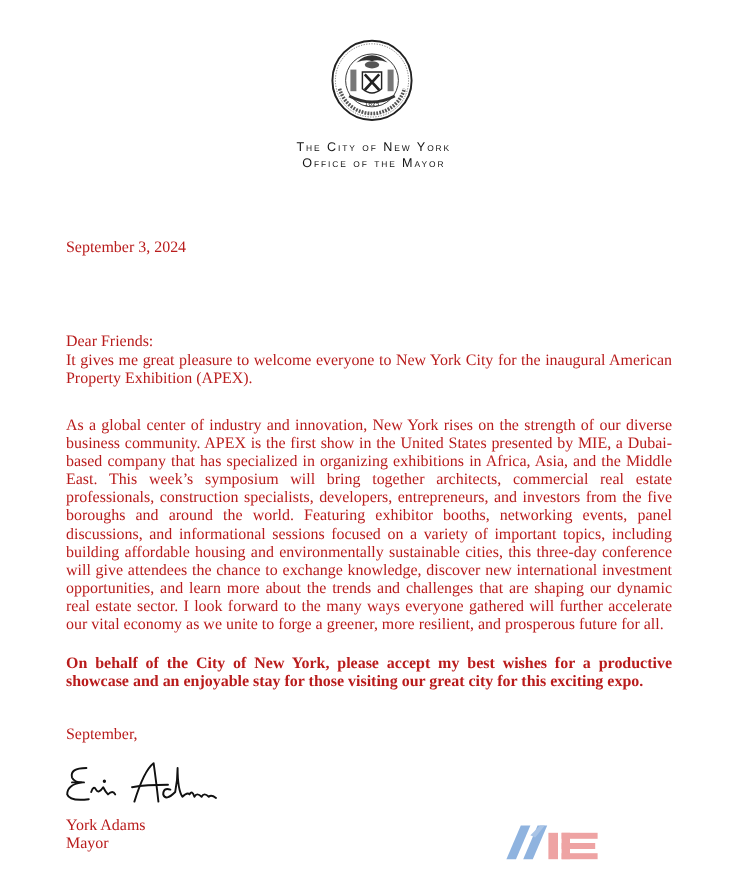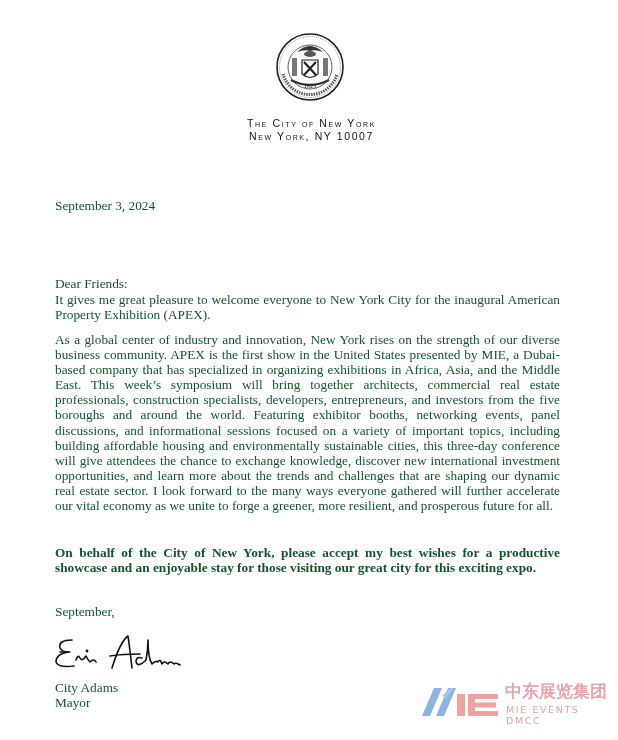--- a/index.html
+++ b/index.html
@@ -1,26 +1,26 @@
 <!DOCTYPE html>
 <html><head>
 <meta charset="utf-8">
 <style>
   html, body { margin:0; padding:0; background:#ffffff; }
   body { width:618px; height:740px; position:relative; overflow:hidden; color:#111; }
   .seal { position:absolute; left:275px; top:32px; width:70px; height:70px; }
   .letterhead { position:absolute; left:0; width:618px; top:117px; text-align:center;
     font-family:"Liberation Sans", sans-serif; font-size:10.5px; letter-spacing:1.6px; line-height:13px; color:#111; font-variant:small-caps; }
   .letterhead div { margin-left:5px; }
-  .serif { font-family:"Liberation Serif", serif; font-size:13.3px; color:#14532d; }
+  .serif { font-family:"Liberation Serif", serif; font-size:13.3px; color:#b91c1c; }
   .date { position:absolute; left:55px; top:198px; }
   .salutation { position:absolute; left:55px; top:276px; }
   .para { position:absolute; left:55px; width:505px; line-height:15.1px; text-align:justify; margin:0; }
   .p1 { top:292px; }
-  .p2 { top:332px; }
+  .p2 { top:346px; }
   .p3 { top:545px;font-weight:bold; }
   .closing { position:absolute; left:55px; top:604px; }
   .signature { position:absolute; left:50px; top:632px; width:170px; height:45px; }
   .signer-name { position:absolute; left:55px; top:680px; }
   .signer-title { position:absolute; left:55px; top:695px; }
   .watermark { position:absolute; left:420px; top:680px; width:198px; height:40px; }
   .wm-logo { position:absolute; left:0; top:2px; width:80px; height:36px; }
   .wm-cn { position:absolute; left:85px; top:0px; font-family:"DejaVu Sans", sans-serif; font-size:17px; color:#e6a6a6; letter-spacing:0px; font-weight:bold; }
   .wm-en { position:absolute; left:86px; top:24px; font-family:"DejaVu Sans", sans-serif; font-size:9.5px; color:#e2a4a4; letter-spacing:1.6px; }
 </style>
@@ -40,21 +40,21 @@
 
   <rect x="17" y="26" width="5" height="18" fill="#777"></rect>
   <rect x="48" y="26" width="5" height="18" fill="#777"></rect>
   <path d="M16 48 Q35 58 54 48" fill="none" stroke="#333" stroke-width="2.5"></path>
   <text x="35" y="56" font-family="DejaVu Sans, sans-serif" font-size="5" text-anchor="middle" fill="#222">1625</text>
   <path d="M8 42 A28 28 0 0 0 62 42" fill="none" stroke="#555" stroke-width="3" stroke-dasharray="1.5 1"></path>
 </svg>
 
 <div class="letterhead">
   <div>The City of New York</div>
-  <div>New York, NY 10007</div>
+  <div>Office of the Mayor</div>
 </div>
 
 <div class="date serif">September 3, 2024</div>
 
 <div class="salutation serif">Dear Friends:</div>
 
 <p class="para p1 serif">It gives me great pleasure to welcome everyone to New York City for the inaugural American Property Exhibition (APEX).</p>
 <p class="para p2 serif">As a global center of industry and innovation, New York rises on the strength of our diverse business community. APEX is the first show in the United States presented by MIE, a Dubai-based company that has specialized in organizing exhibitions in Africa, Asia, and the Middle East. This week’s symposium will bring together architects, commercial real estate professionals, construction specialists, developers, entrepreneurs, and investors from the five boroughs and around the world. Featuring exhibitor booths, networking events, panel discussions, and informational sessions focused on a variety of important topics, including building affordable housing and environmentally sustainable cities, this three-day conference will give attendees the chance to exchange knowledge, discover new international investment opportunities, and learn more about the trends and challenges that are shaping our dynamic real estate sector. I look forward to the many ways everyone gathered will further accelerate our vital economy as we unite to forge a greener, more resilient, and prosperous future for all.</p>
 <p class="para p3 serif">On behalf of the City of New York, please accept my best wishes for a productive showcase and an enjoyable stay for those visiting our great city for this exciting expo.</p>
 
@@ -69,32 +69,30 @@
     <path d="M26 28 Q28 22 30 26 Q32 30 36 24 Q38 28 40 30 Q44 26 46 30"></path>
     <circle cx="37" cy="19" r="0.6" fill="#111"></circle>
 
     <path d="M62 36 Q70 10 78 4 Q80 18 82 36"></path>
     <path d="M60 24 Q72 22 90 22"></path>
 
     <path d="M92 26 Q86 24 86 30 Q88 36 96 28 Q98 18 98 8 Q98 26 102 32 Q106 28 108 30 Q110 26 112 32 Q114 28 118 32 Q120 28 124 32 Q126 30 130 33"></path>
   </g>
 </svg>
 
-<div class="signer-name serif">City Adams</div>
+<div class="signer-name serif">York Adams</div>
 <div class="signer-title serif">Mayor</div>
 
 <div class="watermark">
   <svg class="wm-logo" viewBox="0 0 80 36">
 
     <path d="M2 34 L14 6 L22 6 L10 34 Z" fill="#8fb3df"></path>
     <path d="M16 34 L28 6 L36 6 L24 34 Z" fill="#8fb3df"></path>
     <path d="M22 14 L30 6 L34 6 L26 16 Z" fill="#a9c4e6"></path>
 
     <rect x="37" y="12" width="8" height="22" fill="#eea3a3"></rect>
 
     <rect x="48" y="12" width="30" height="5" fill="#eea3a3"></rect>
     <rect x="48" y="20.5" width="28" height="5" fill="#eea3a3"></rect>
     <rect x="48" y="29" width="30" height="5" fill="#eea3a3"></rect>
     <rect x="48" y="12" width="7" height="22" fill="#eea3a3"></rect>
   </svg>
-  <div class="wm-cn">中东展览集团</div>
-  <div class="wm-en">MIE EVENTS DMCC</div>
 </div>
 
 </body></html>

